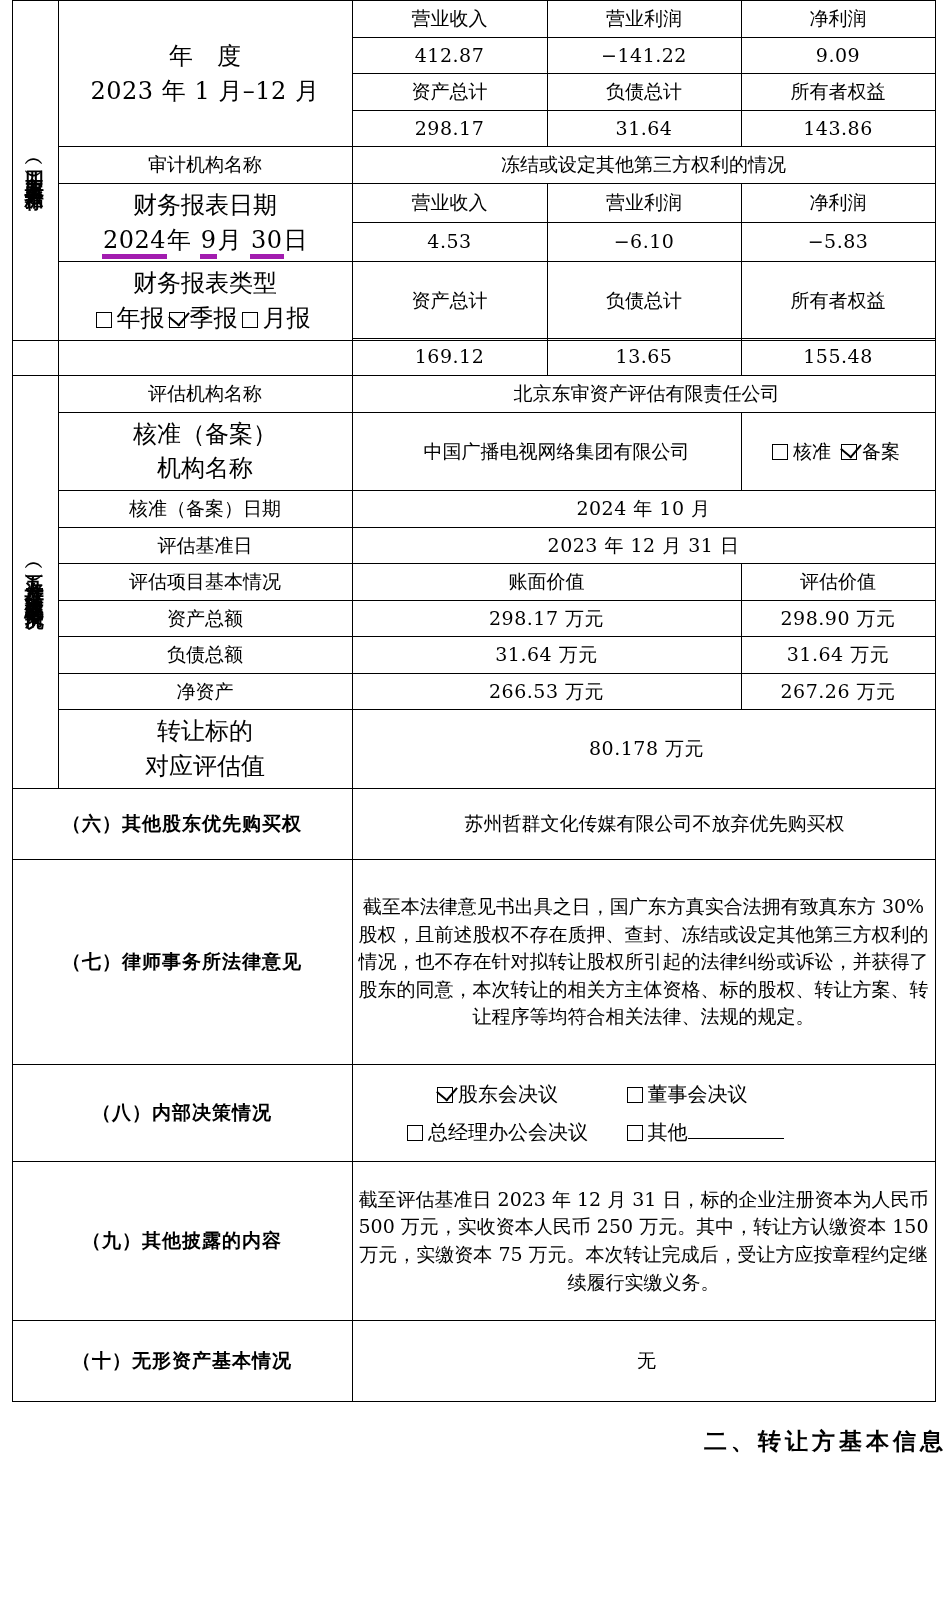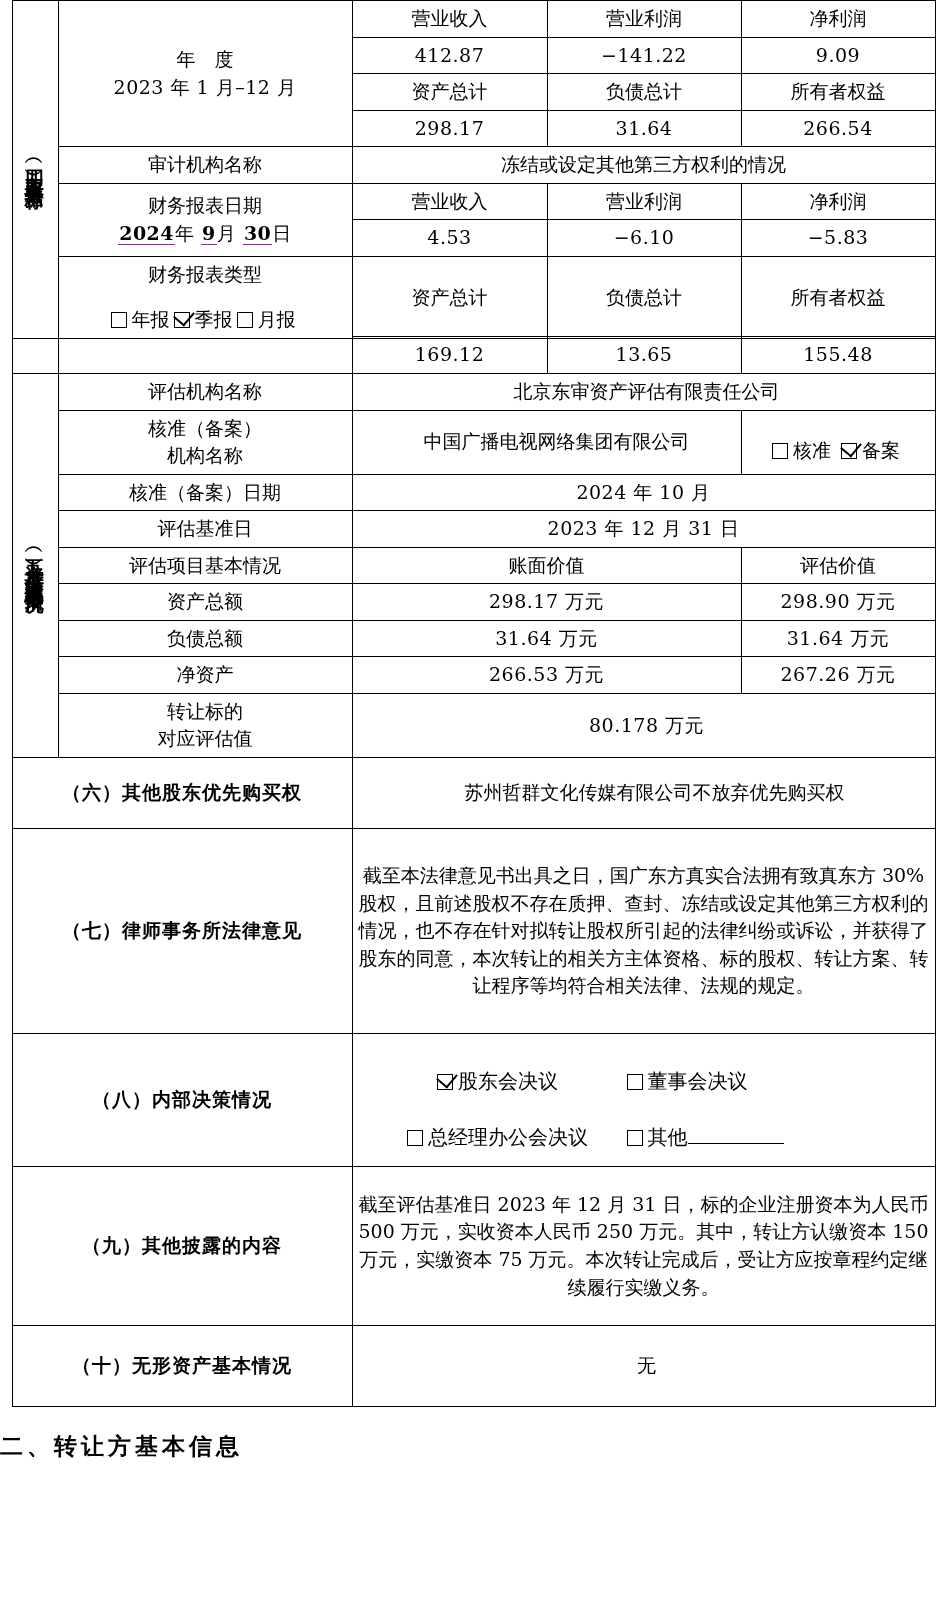--- a/index.html
+++ b/index.html
@@ -70,21 +70,21 @@
   }
   .body-text {
     text-align: left;
     font-size: 19.5px;
     line-height: 1.62;
     padding: 8px 10px 10px 10px;
     text-align: justify;
   }
   .sub-line {
     display: block;
-    font-size: 19px;
+    font-size: 24px;
   }
   .chk {
     display: inline-block;
     width: 14px;
     height: 14px;
     border: 1.3px solid #000;
     position: relative;
     margin-right: 5px;
     vertical-align: -2px;
   }
@@ -96,52 +96,50 @@
     width: 12px;
     height: 15px;
     border-right: 2.4px solid #000;
     border-bottom: 2.4px solid #000;
     transform: rotate(40deg);
   }
   .opt {
     display: inline-block;
     white-space: nowrap;
     margin-right: 4px;
-    margin-top: 18px;
   }
   .decision-grid {
     display: block;
     padding: 6px 4px 6px 14px;
     font-size: 20px;
     line-height: 1.9;
   }
   .decision-row {
     display: flex;
   }
   .decision-row .opt:first-child {
     width: 250px;
   }
   .blankline {
     display: inline-block;
     width: 96px;
     border-bottom: 1px solid #000;
     height: 17px;
   }
   .footer-title {
-    text-align: left;
+    text-align: right;
     font-weight: bold;
     font-size: 23px;
     letter-spacing: 4px;
     margin-top: 24px;
     font-family: "DejaVu Serif", "Liberation Serif", serif;
   }
   .fin-date .u {
-    border-bottom: 1px solid #a21caf;
+    border-bottom: 5px solid #a21caf;
     padding: 0 1px;
-    font-weight: bold;
   }
 </style>
 </head>
 <body>
 
 <div class="page">
 
   <table class="doc">
     <colgroup>
       <col style="width:46px">
@@ -171,21 +169,21 @@
       <td class="num">9.09</td>
     </tr>
     <tr>
       <td>资产总计</td>
       <td>负债总计</td>
       <td>所有者权益</td>
     </tr>
     <tr>
       <td class="num">298.17</td>
       <td class="num">31.64</td>
-      <td class="num">266.54</td>
+      <td class="num">143.86</td>
     </tr>
 
     <tr>
       <td colspan="2" class="rowlabel">审计机构名称</td>
       <td colspan="3">冻结或设定其他第三方权利的情况</td>
     </tr>
 
     <tr>
       <td colspan="2" rowspan="2" class="rowlabel fin-date">
         <span class="sub-line">财务报表日期</span>

